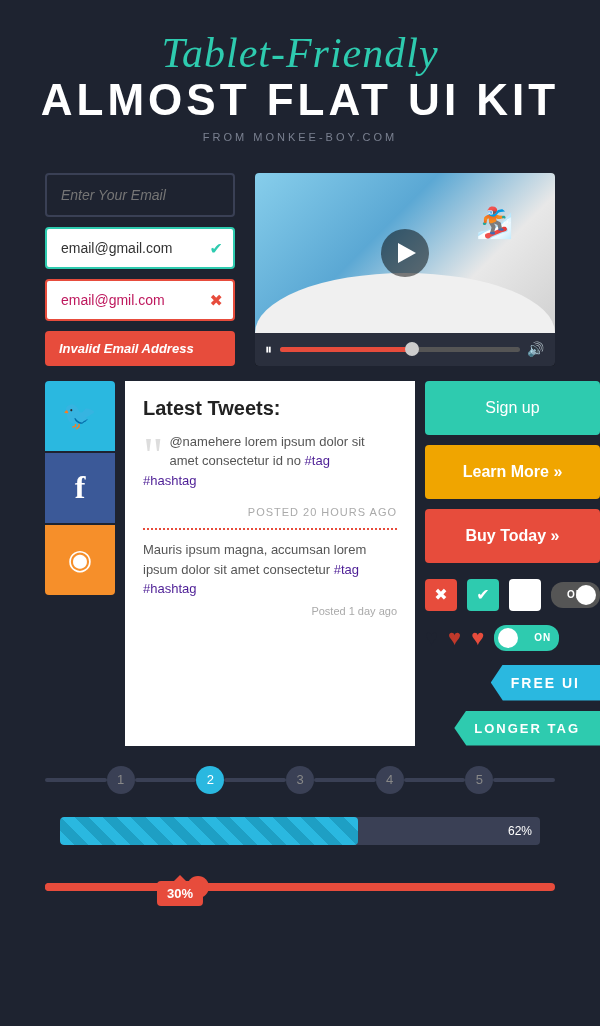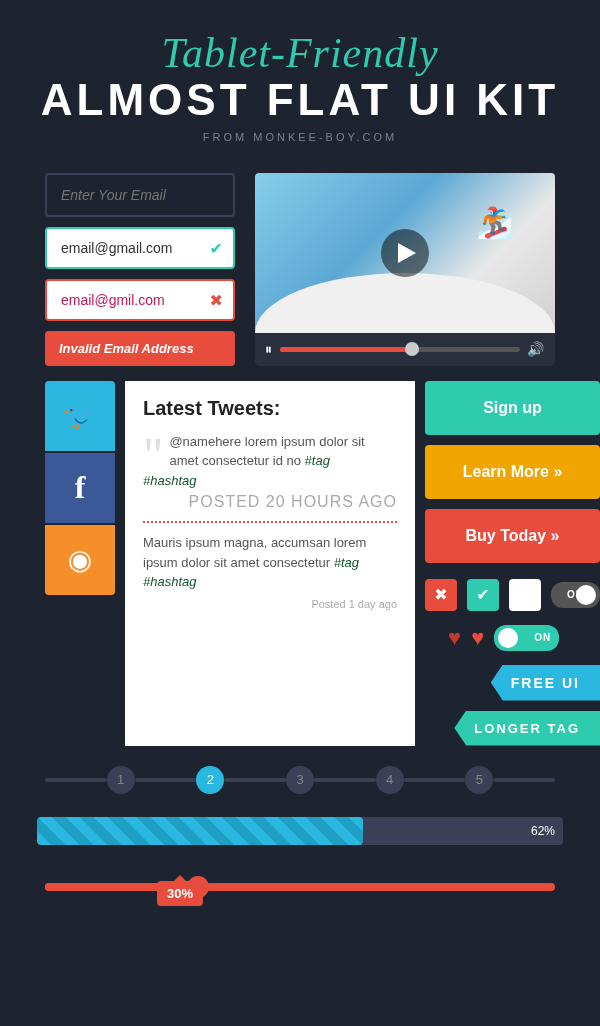--- a/index.html
+++ b/index.html
@@ -258,26 +258,26 @@
       float: left;
       margin-right: 6px;
       margin-top: 8px;
       font-family: Georgia, serif;
     }
     .tweet-text {
       font-size: 13px;
       color: #555;
       line-height: 1.5;
     }
-    .tweet-tag { color: #14532d; font-style: italic; }
+    .tweet-tag { color: #4c1d95; }
     .tweet-time {
-      font-size: 16px;
+      font-size: 11px;
       color: #aaa;
       text-align: right;
-      margin-top: 3px;
+      margin-top: 16px;
       letter-spacing: 1px;
       text-transform: uppercase;
     }
     .tweet-divider {
       border: none;
       border-top: 2px dotted #e74c3c;
       margin: 10px 0;
     }
     .tweet-text2 {
       font-size: 13px;
@@ -313,21 +313,21 @@
       cursor: pointer;
       border: none;
     }
     .btn-signup {
       background: #2ecbaf;
       color: #fff;
       padding: 18px 10px;
       border-radius: 4px;
       text-align: center;
       font-size: 16px;
-      font-weight: bold;
+      font-weight: normal;
       cursor: pointer;
       border: none;
     }
     .btn-learn {
       background: #f0a500;
       color: #fff;
       padding: 18px 10px;
       border-radius: 4px;
       text-align: center;
       font-size: 16px;
@@ -446,21 +446,21 @@
       cursor: pointer;
       z-index: 1;
     }
     .page-dot-active {
       background: #2ab8e0;
       color: #fff;
     }
 
     
     .progress-section {
-      padding: 8px 37px;
+      padding: 8px 60px;
     }
     .progress-bg {
       width: 100%;
       height: 28px;
       background: #3a4055;
       border-radius: 4px;
       overflow: hidden;
       position: relative;
     }
     .progress-fill-striped {

